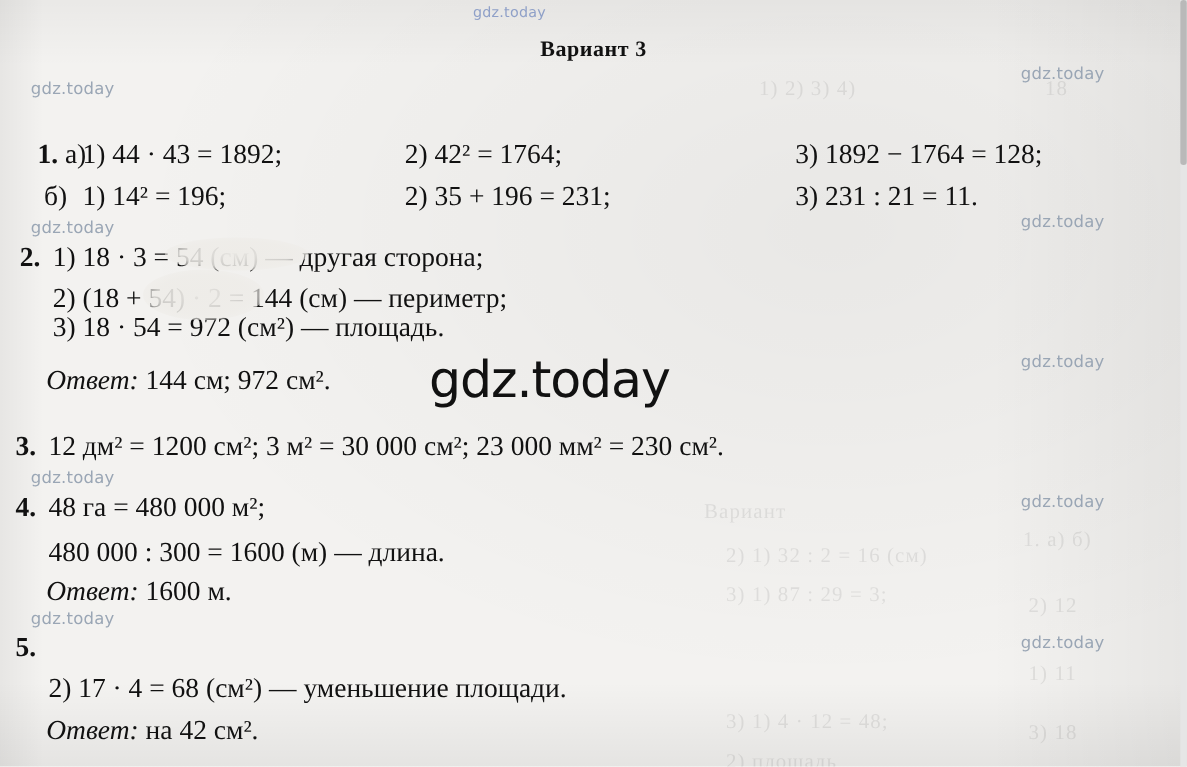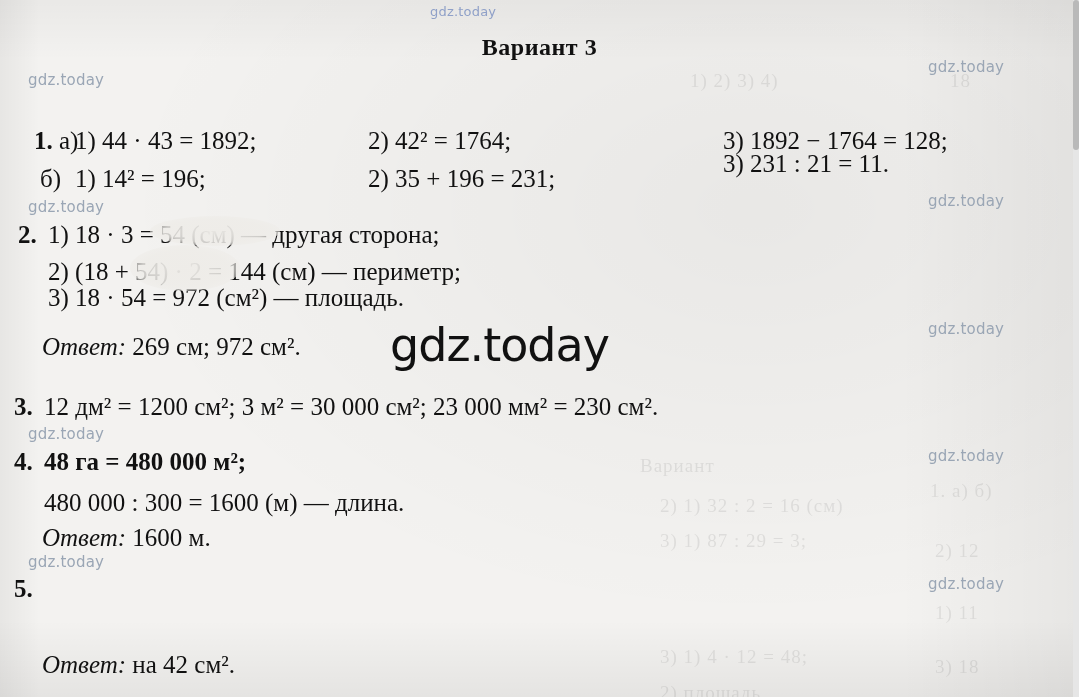--- a/index.html
+++ b/index.html
@@ -67,21 +67,21 @@
     pointer-events: none;
   }
   #title {
     position: absolute;
     left: 0;
     right: 0;
     top: 34px;
     text-align: center;
     font-family: "Liberation Serif", serif;
     font-weight: bold;
-    font-size: 24px;
+    font-size: 20px;
     letter-spacing: 0.5px;
   }
   .line {
     position: absolute;
     white-space: nowrap;
     font-size: 25px;
     line-height: 28px;
   }
   .num {
     font-weight: bold;
@@ -141,43 +141,44 @@
     <span class="num">1.</span>
     <span>а)</span>
   </div>
   <div class="line" style="left:75px; top:127px;">1)  44 · 43 = 1892;</div>
   <div class="line" style="left:368px; top:127px;">2)  42² = 1764;</div>
   <div class="line" style="left:723px; top:127px;">3)  1892 − 1764 = 128;</div>
 
   <div class="line" style="left:40px; top:165px;">б)</div>
   <div class="line" style="left:75px; top:165px;">1)  14² = 196;</div>
   <div class="line" style="left:368px; top:165px;">2)  35 + 196 = 231;</div>
-  <div class="line" style="left:723px; top:150px;">3)  231 : 21 = 11.</div>
+  <div class="line" style="left:723px; top:165px;">3)  231 : 21 = 11.</div>
 
   <div class="line num" style="left:18px; top:221px;">2.</div>
   <div class="line" style="left:48px; top:221px;">1)  18 · 3 = 54 (см) — другая сторона;</div>
   <div class="line" style="left:48px; top:258px;">2)  (18 + 54) · 2 = 144 (см) — периметр;</div>
   <div class="line" style="left:48px; top:284px;">3)  18 · 54 = 972 (см²) — площадь.</div>
   <div class="line" style="left:42px; top:333px;">
-    <span class="it">Ответ:</span><span> 269 см; 972 см².</span>
+    <span class="it">Ответ:</span><span> 144 см; 972 см².</span>
   </div>
   <div class="smudge" style="left:150px; top:216px; width:130px; height:30px;"></div>
   <div class="smudge" style="left:130px; top:245px; width:110px; height:46px;"></div>
 
   <div class="line num" style="left:14px; top:393px;">3.</div>
   <div class="line" style="left:44px; top:393px;">12 дм² = 1200 см²; 3 м² = 30 000 см²; 23 000 мм² = 230 см².</div>
 
   <div class="line num" style="left:14px; top:448px;">4.</div>
-  <div class="line" style="left:44px; top:448px;font-weight:bold;">48 га = 480 000 м²;</div>
+  <div class="line" style="left:44px; top:448px;">48 га = 480 000 м²;</div>
   <div class="line" style="left:44px; top:489px;">480 000 : 300 = 1600 (м) — длина.</div>
   <div class="line" style="left:42px; top:524px;">
     <span class="it">Ответ:</span><span> 1600 м.</span>
   </div>
 
   <div class="line num" style="left:14px; top:575px;">5.</div>
+  <div class="line" style="left:44px; top:613px;">2)  17 · 4 = 68 (см²) — уменьшение площади.</div>
   <div class="line" style="left:42px; top:651px;">
     <span class="it">Ответ:</span><span> на 42 см².</span>
   </div>
 
   <div class="wm wm-top" style="left:430px; top:4px;">gdz.today</div>
   <div class="wm" style="left:28px; top:71px;">gdz.today</div>
   <div class="wm" style="left:928px; top:58px;">gdz.today</div>
   <div class="wm" style="left:28px; top:198px;">gdz.today</div>
   <div class="wm" style="left:928px; top:192px;">gdz.today</div>
   <div class="wm" style="left:928px; top:320px;">gdz.today</div>

